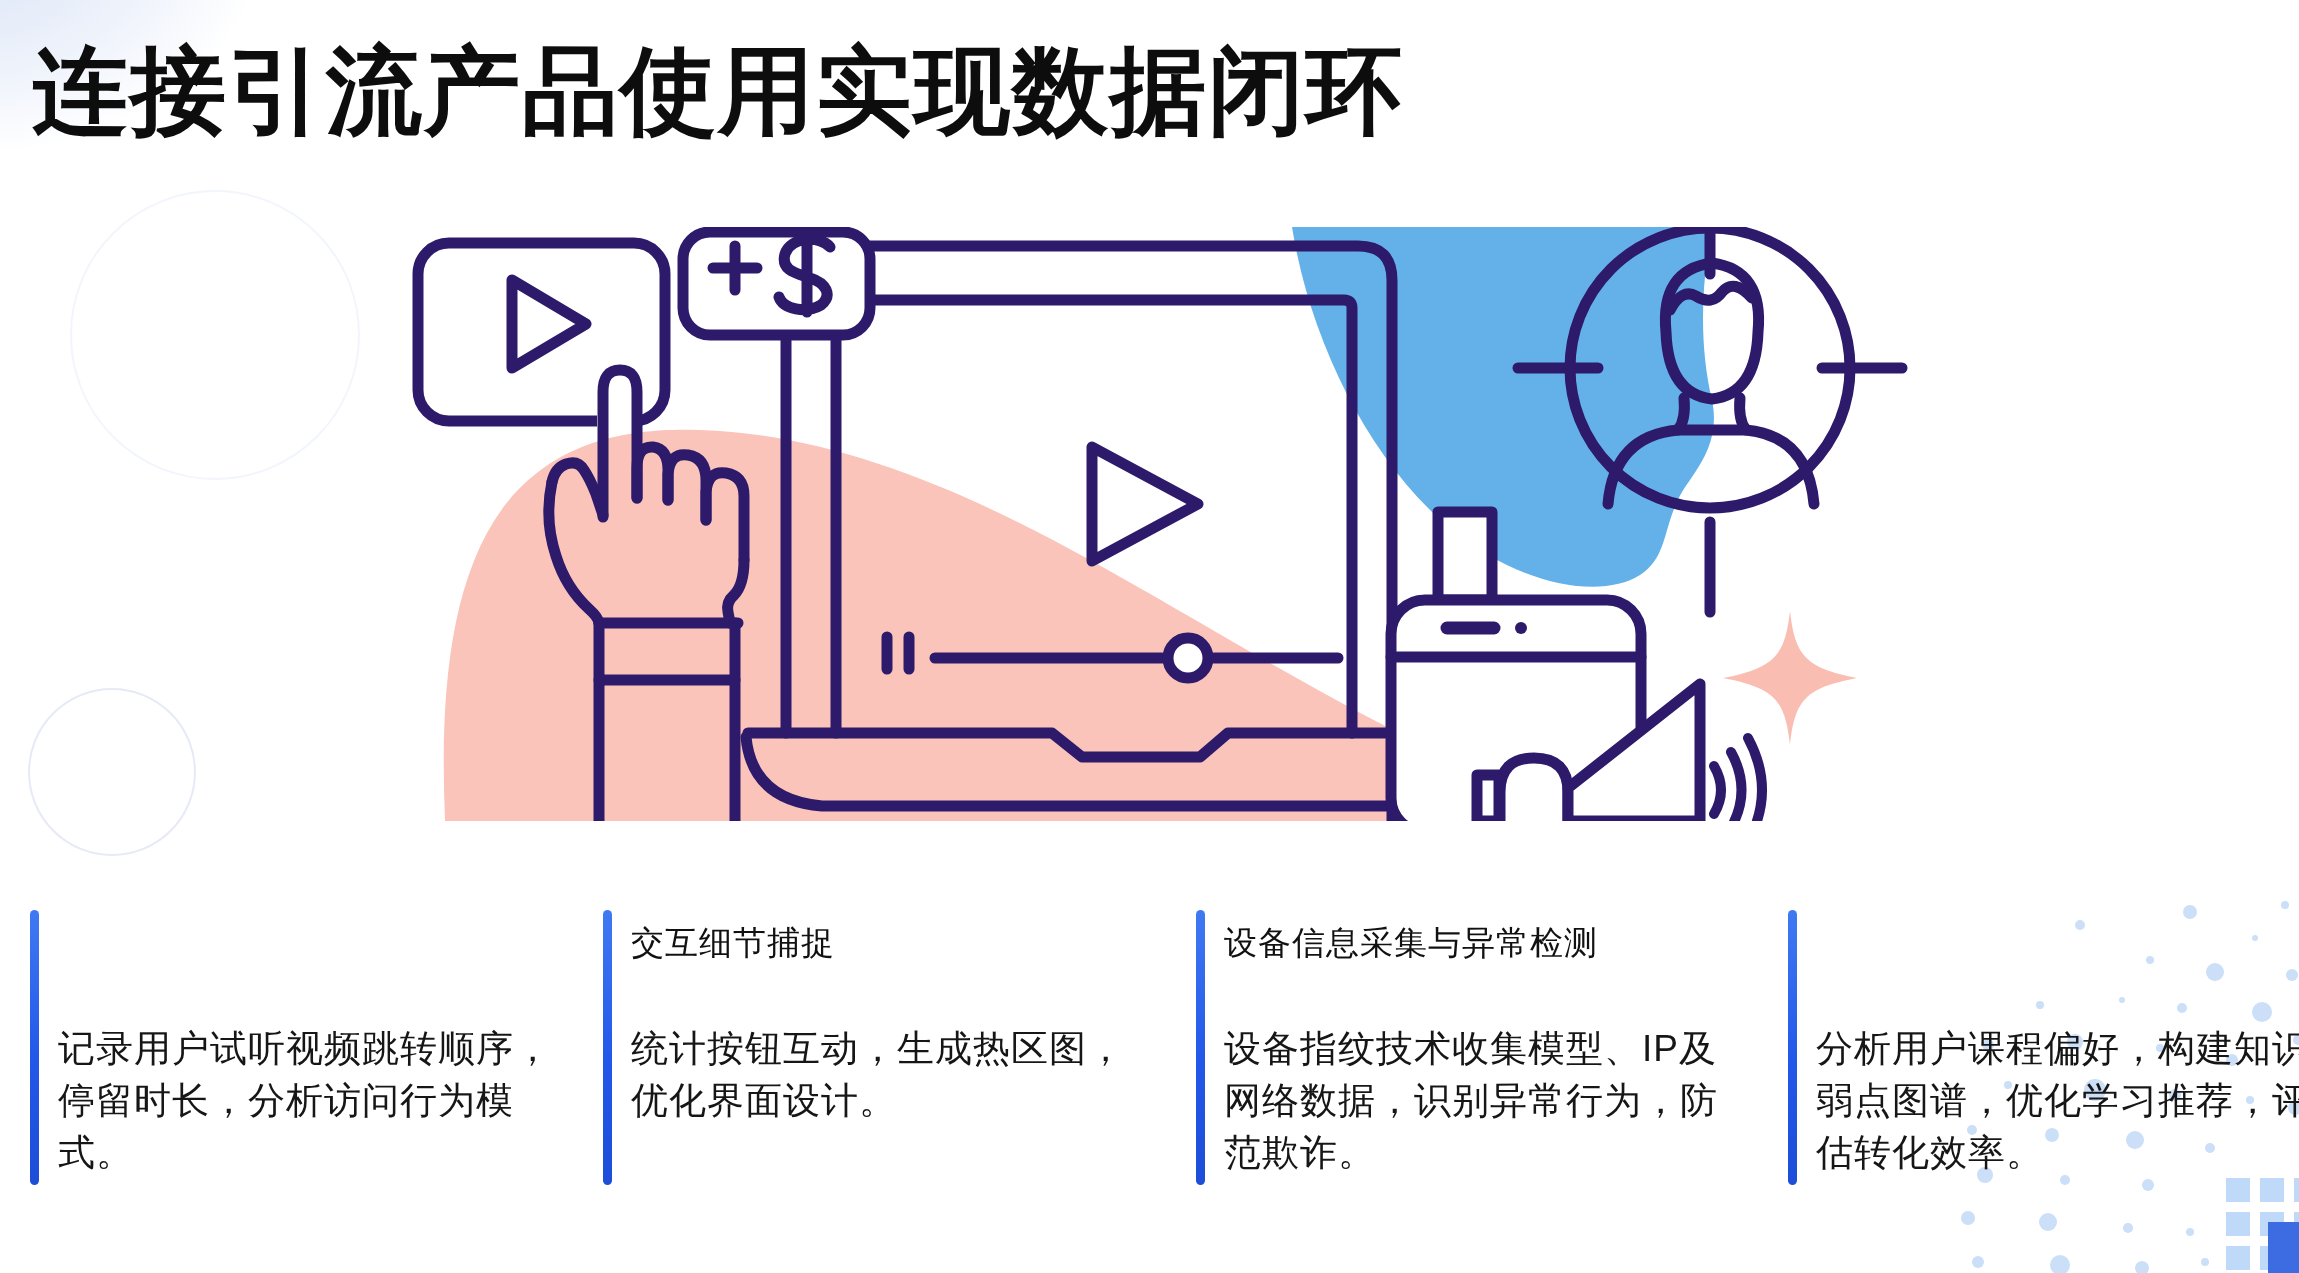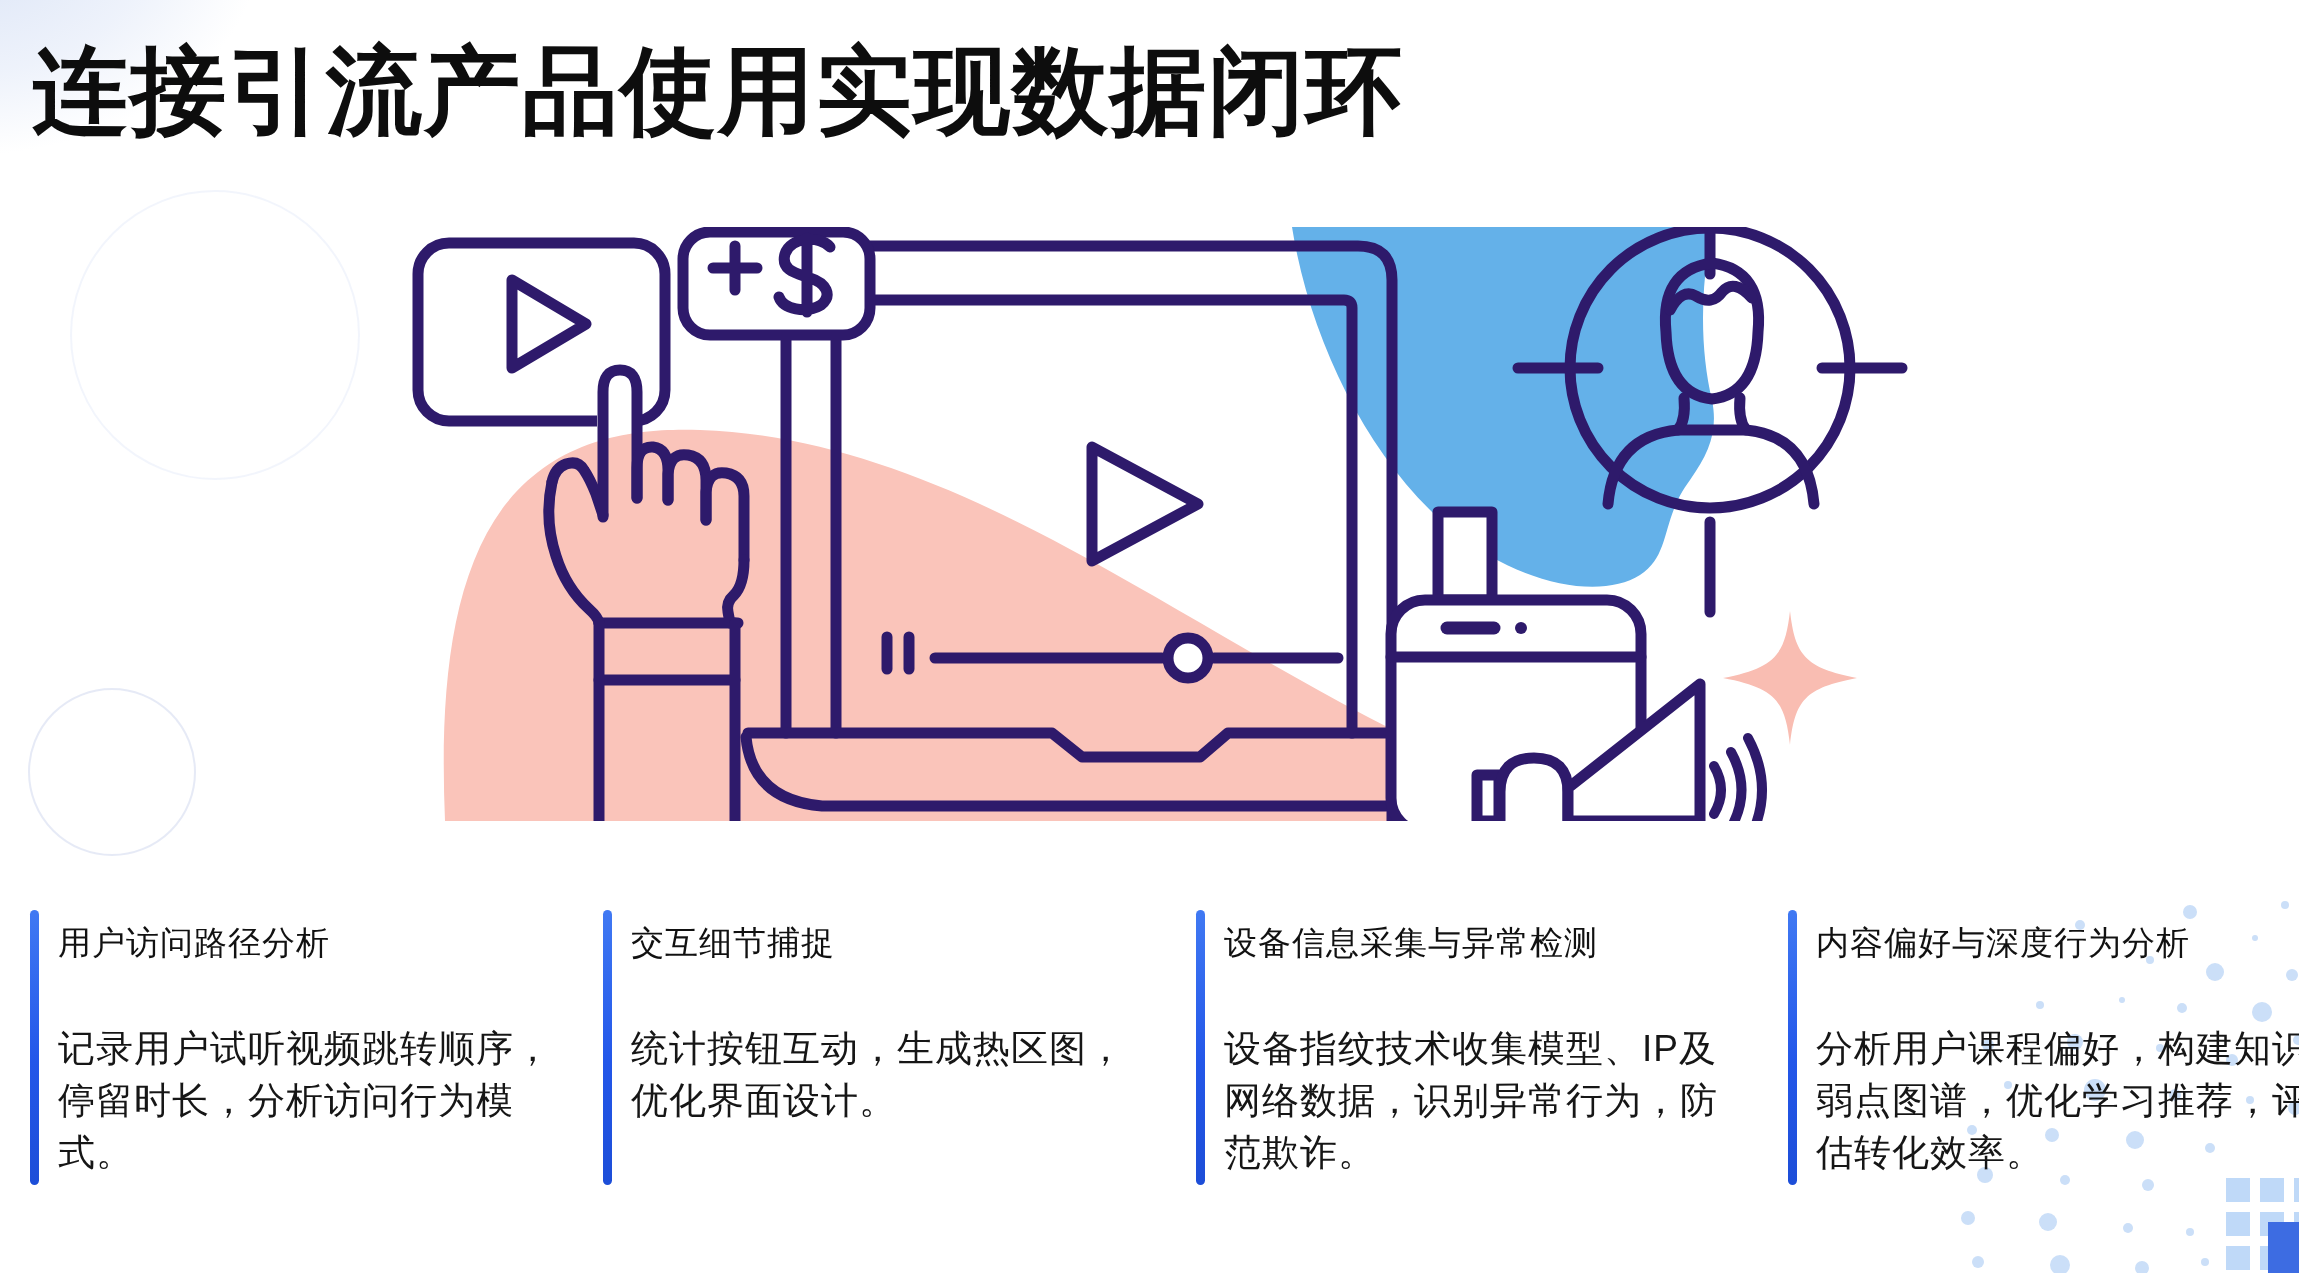--- a/index.html
+++ b/index.html
@@ -218,31 +218,29 @@
     <rect x="2226" y="1246" width="24" height="24"></rect>
       <rect x="2260" y="1246" width="24" height="24"></rect>
       <rect x="2294" y="1246" width="24" height="24"></rect>
   </g>
   <rect x="2268" y="1222" width="62" height="62" fill="#3D6CE2"></rect>
 </svg>
 
 <section class="features">
   <article class="feature f0">
     <div class="accent-bar"></div>
-    <div class="feature-title">用户访问路径分析</div>
     <div class="feature-desc">记录用户试听视频跳转顺序，停留时长，分析访问行为模式。</div>
   </article>
   <article class="feature f1">
     <div class="accent-bar"></div>
     <div class="feature-title">交互细节捕捉</div>
     <div class="feature-desc">统计按钮互动，生成热区图，优化界面设计。</div>
   </article>
   <article class="feature f2">
     <div class="accent-bar"></div>
     <div class="feature-title">设备信息采集与异常检测</div>
     <div class="feature-desc">设备指纹技术收集模型、IP及网络数据，识别异常行为，防范欺诈。</div>
   </article>
   <article class="feature f3">
     <div class="accent-bar"></div>
-    <div class="feature-title">内容偏好与深度行为分析</div>
     <div class="feature-desc">分析用户课程偏好，构建知识弱点图谱，优化学习推荐，评估转化效率。</div>
   </article>
 </section>
 
 </body></html>

